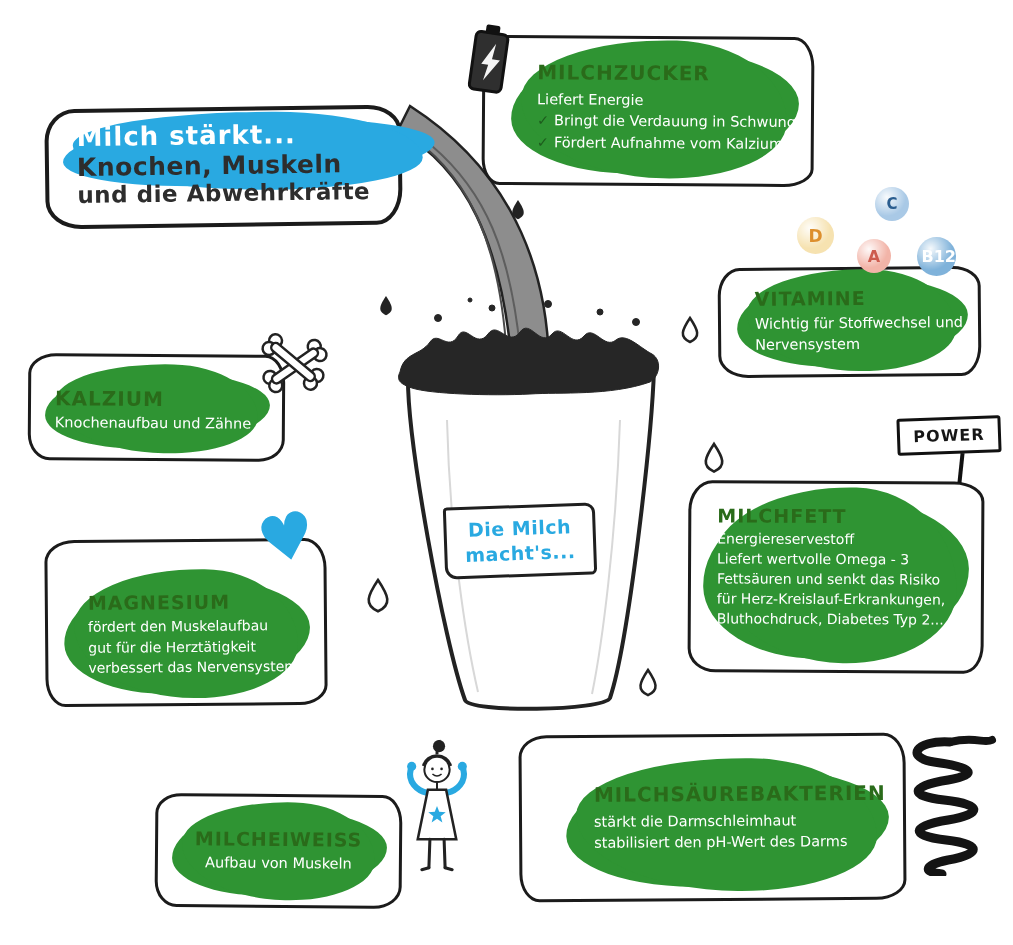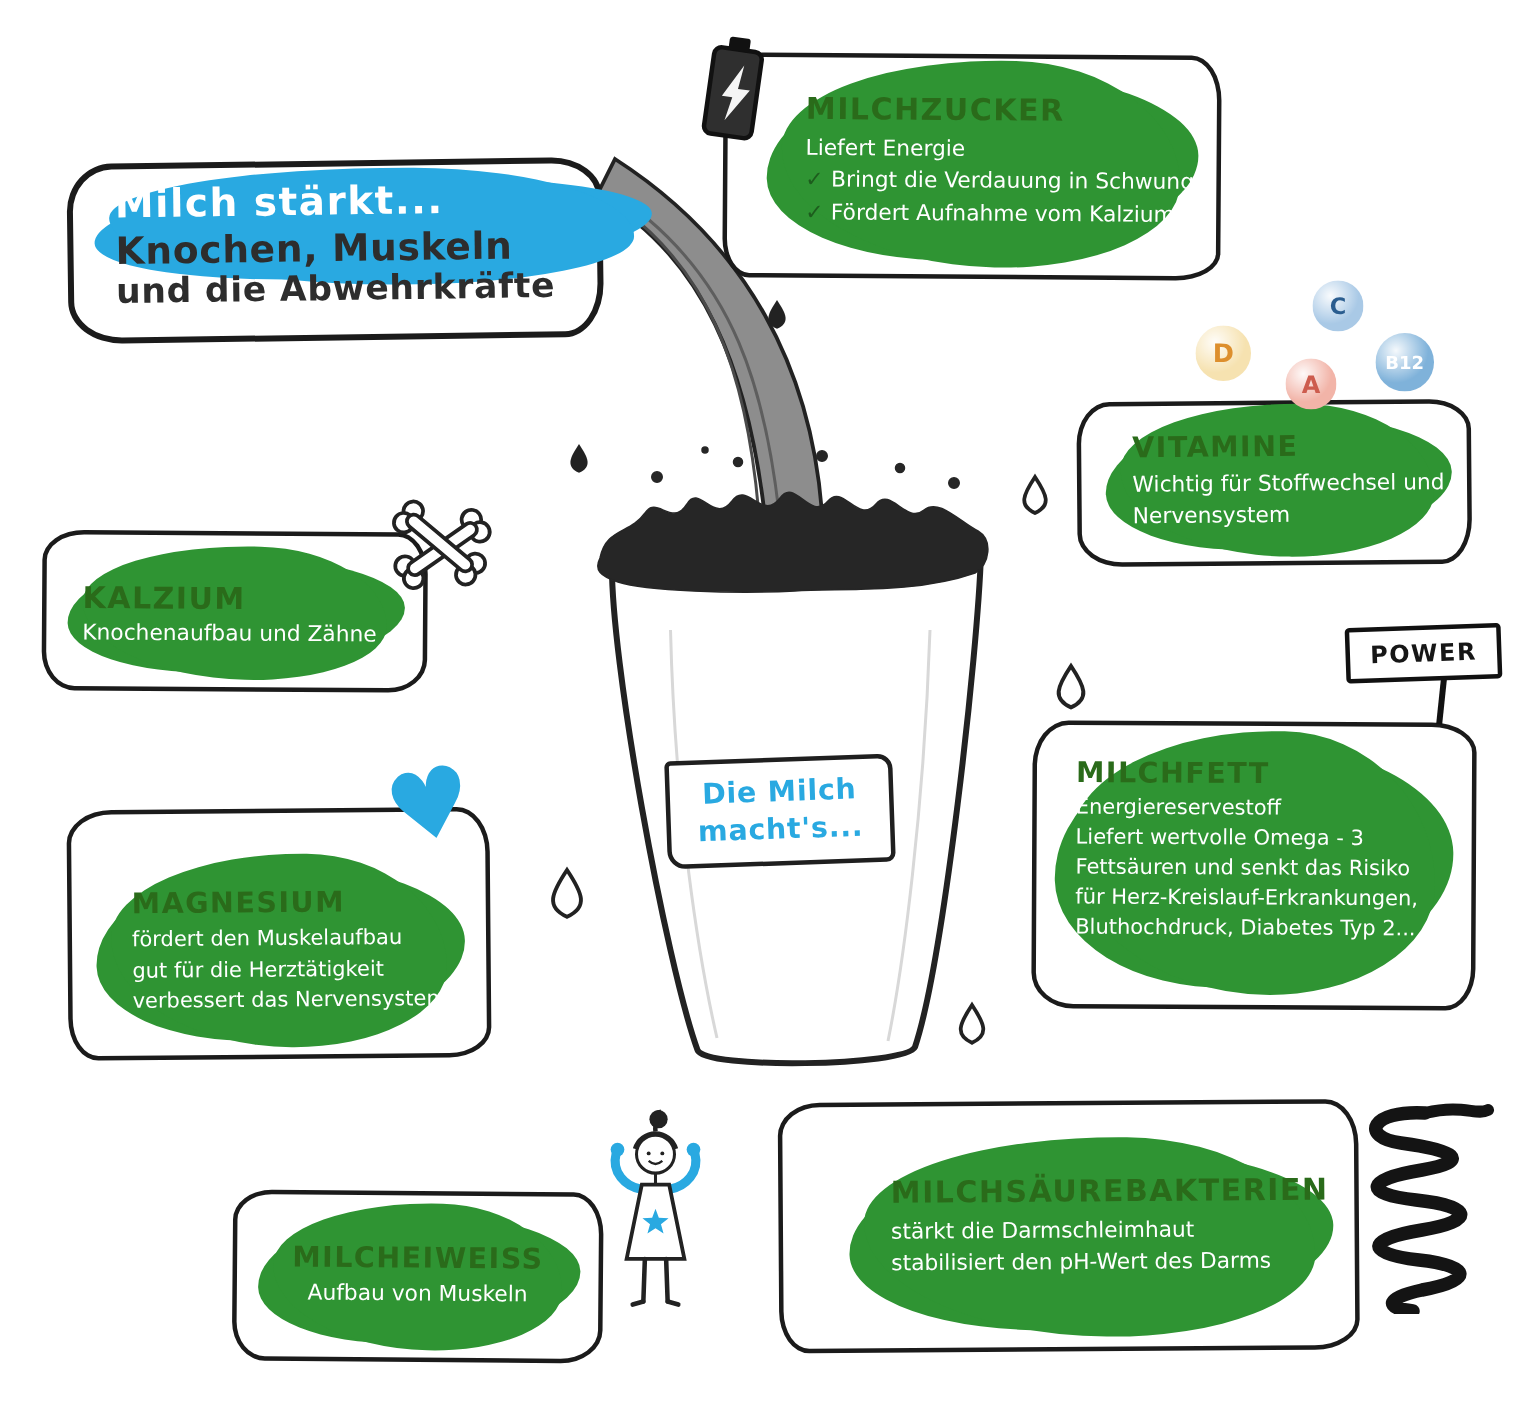--- a/index.html
+++ b/index.html
@@ -91,21 +91,21 @@
   #power-sign .sign{border:3px solid #111;background:#fff;font-weight:bold;font-size:16px;
     letter-spacing:1px;text-align:center;padding:6px 0;transform:rotate(-2deg);border-radius:3px;color:#161616;}
   #power-sign .post{position:absolute;left:62px;top:36px;width:3.5px;height:30px;background:#111;transform:rotate(6deg);}
 
   .vball{position:absolute;border-radius:50%;display:flex;align-items:center;justify-content:center;
     z-index:3;font-weight:bold;
     background-image:radial-gradient(circle at 35% 30%, rgba(255,255,255,.92), rgba(255,255,255,0) 58%);}
   #vball-d{left:797px;top:217px;width:37px;height:37px;color:#dd8f2d;font-size:17px;}
   #vball-a{left:857px;top:239px;width:34px;height:34px;color:#cd5c4e;font-size:16px;}
   #vball-c{left:875px;top:187px;width:34px;height:34px;color:#2a5d8f;font-size:15px;}
-  #vball-b12{left:917px;top:222px;width:39px;height:39px;color:#ffffff;font-size:12px;}
+  #vball-b12{left:917px;top:237px;width:39px;height:39px;color:#ffffff;font-size:16px;justify-content:flex-end;}
 </style>
 </head>
 <body>
 
 <main>
 
   <svg id="bg-svg" width="1013" height="945" viewBox="0 0 1013 945">
     <g>
       <path d="M398,130 C468,170 500,245 511,354 L549,362 C546,244 494,160 410,106 Z" fill="#8d8d8d" stroke="#222" stroke-width="2.5"></path>
       <path d="M416,140 C472,182 498,246 506,344" stroke="#4a4a4a" stroke-width="2" fill="none"></path>

